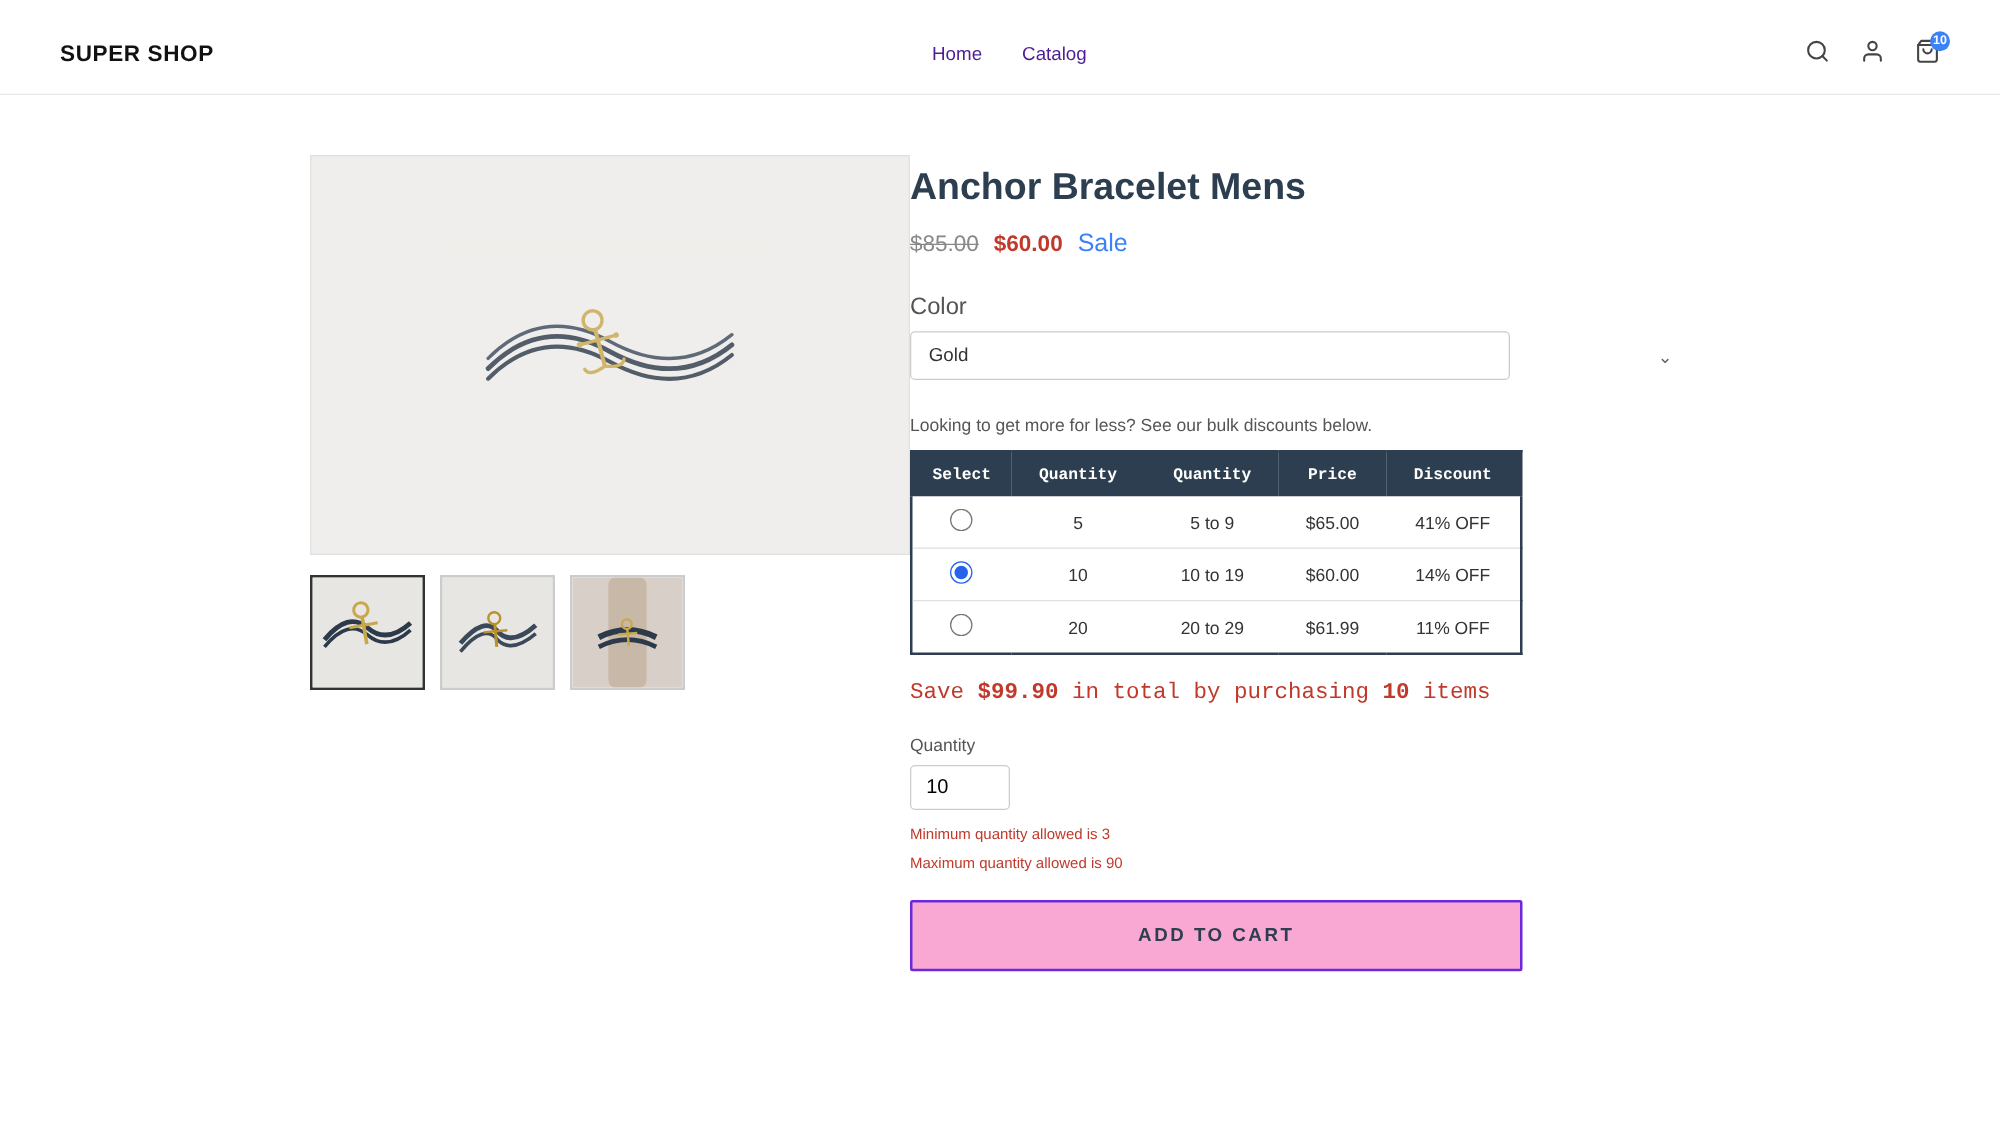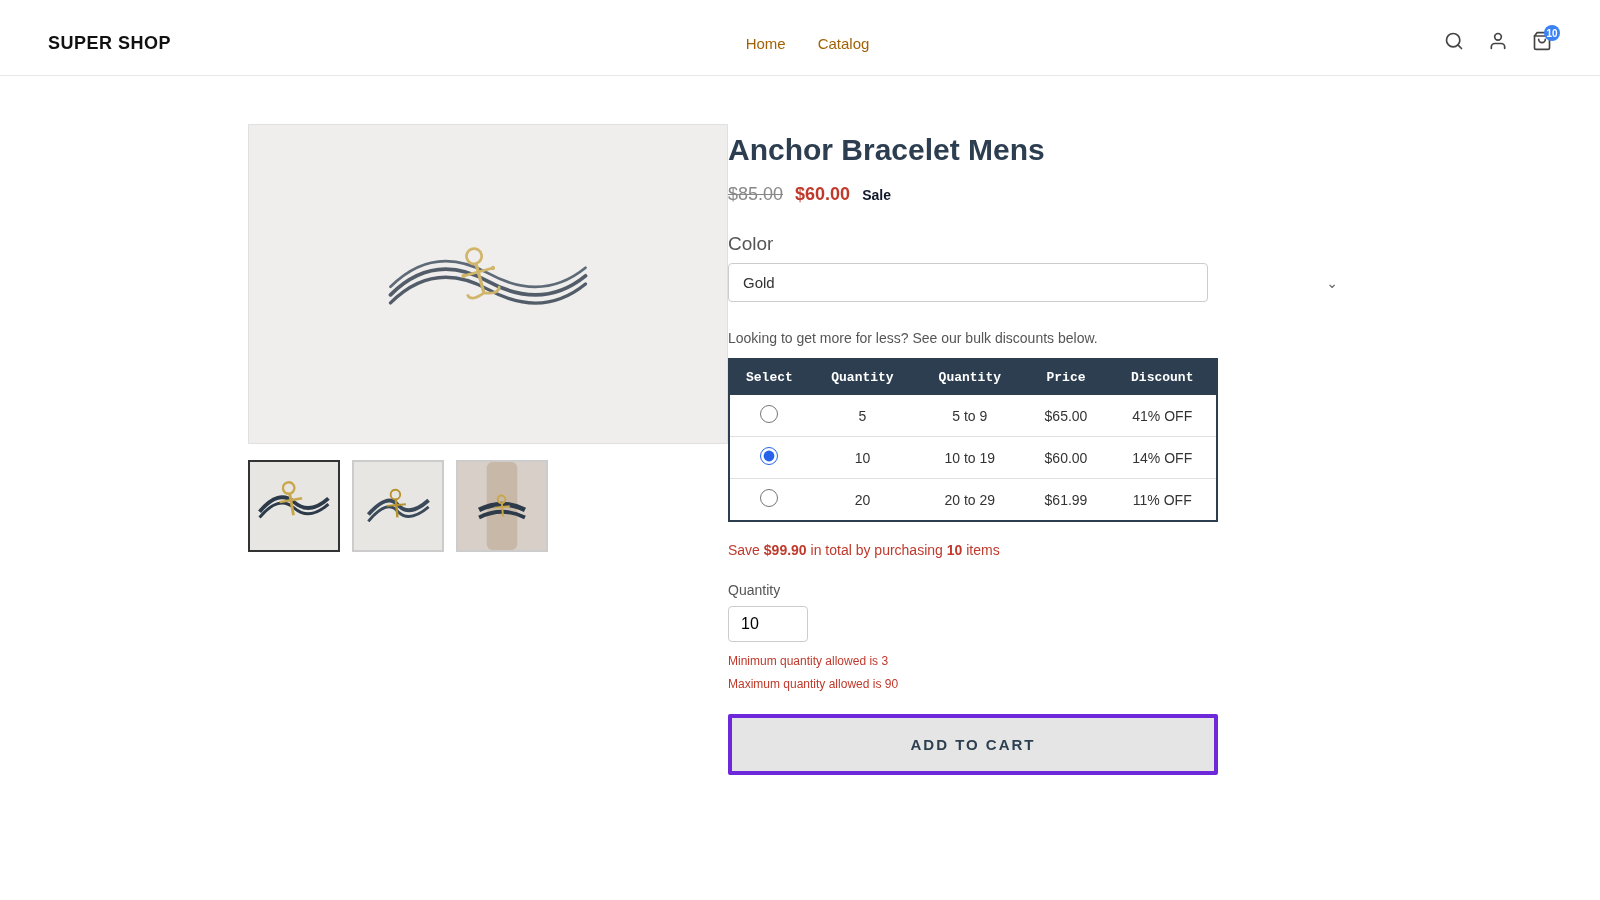--- a/index.html
+++ b/index.html
@@ -20,21 +20,21 @@
       font-size: 18px;
       letter-spacing: 0.5px;
       color: #111;
     }
     nav {
       display: flex;
       gap: 32px;
     }
     nav a {
       text-decoration: none;
-      color: #a16207;
+      color: #4c1d95;
       font-size: 15px;
     }
     .header-icons {
       display: flex;
       align-items: center;
       gap: 24px;
     }
     .header-icon {
       cursor: pointer;
       color: #444;
@@ -128,23 +128,23 @@
       text-decoration: line-through;
       font-weight: 500;
       text-align: right;
     }
     .sale-price {
       font-size: 18px;
       color: #c0392b;
       font-weight: 600;
     }
     .sale-label {
-      font-size: 14px;
-      color: #0f172a;
-      font-weight: 700;
+      font-size: 20px;
+      color: #3b82f6;
+      font-weight: 400;
     }
 
     .color-label {
       font-size: 19px;
       color: #555;
       margin-bottom: 8px;
     }
     .color-select-wrapper {
       position: relative;
       margin-bottom: 28px;
@@ -213,23 +213,24 @@
     }
     input[type="radio"] {
       width: 18px;
       height: 18px;
       accent-color: #2563eb;
       cursor: pointer;
     }
 
     
     .savings-text {
-      font-size: 14px;
+      font-size: 18px;
       color: #c0392b;
       margin-bottom: 24px;
+      font-family: Liberation Mono, monospace;
     }
     .savings-text strong {
       color: #c0392b;
       font-weight: 700;
     }
 
     
     .quantity-label {
       font-size: 14px;
       color: #555;
@@ -254,22 +255,22 @@
       color: #c0392b;
       margin-bottom: 4px;
       line-height: 1.6;
     }
 
     
     .add-to-cart-btn {
       width: 100%;
       max-width: 490px;
       padding: 18px;
-      border: 4px solid #6d28d9;
-      background: #e5e5e5;
+      border: 2px solid #6d28d9;
+      background: #f9a8d4;
       color: #2c3e50;
       font-size: 15px;
       font-weight: 700;
       letter-spacing: 2px;
       text-transform: uppercase;
       cursor: pointer;
       border-radius: 2px;
       margin-top: 16px;
       transition: background 0.2s, color 0.2s;
     }

